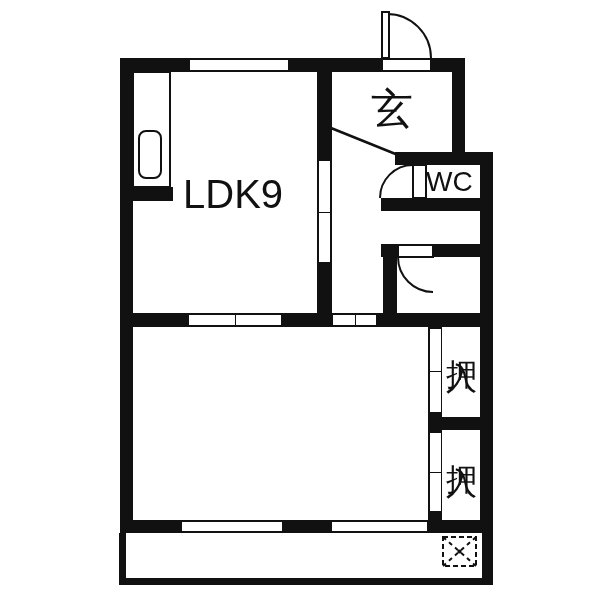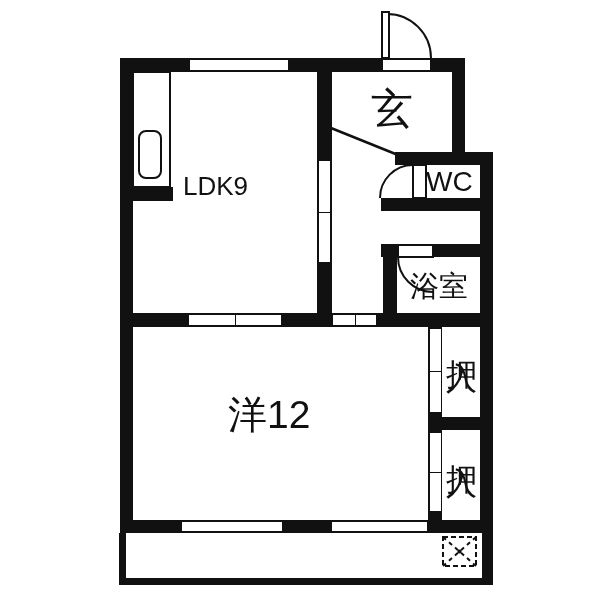--- a/index.html
+++ b/index.html
@@ -90,21 +90,19 @@
     <g>
       <rect x="443" y="537" width="33" height="29" fill="#fff" stroke="#111" stroke-width="2" stroke-dasharray="5 3"></rect>
       <line x1="443" y1="537" x2="476" y2="566" stroke="#111" stroke-width="2" stroke-dasharray="4 4"></line>
       <line x1="476" y1="537" x2="443" y2="566" stroke="#111" stroke-width="2" stroke-dasharray="4 4"></line>
       <circle cx="459.5" cy="551.5" r="2" fill="#111"></circle>
     </g>
   </svg>
 
   <div class="abs" style="left:119px;top:533px;width:374px;height:52px;border-left:7px solid #111;border-right:11px solid #111;border-bottom:7px solid #111;"></div>
 
-  <div class="label" style="left:183px;top:173px;font-size:26px;">LDK9</div>
+  <div class="label" style="left:183px;top:173px;font-size:40px;">LDK9</div>
   <div class="label" style="left:371px;top:87px;font-size:42px;">玄</div>
   <div class="label center" style="left:426px;top:167px;width:38px;font-size:28px;">WC</div>
-  <div class="label center" style="left:401px;top:271px;width:76px;font-size:29px;">浴室</div>
-  <div class="label" style="left:228px;top:395px;font-size:39px;">洋12</div>
   <div class="v-label" style="left:446px;top:335px;font-size:31px;">押入</div>
   <div class="v-label" style="left:446px;top:440px;font-size:31px;">押入</div>
 
 </div>
 
 </body></html>

